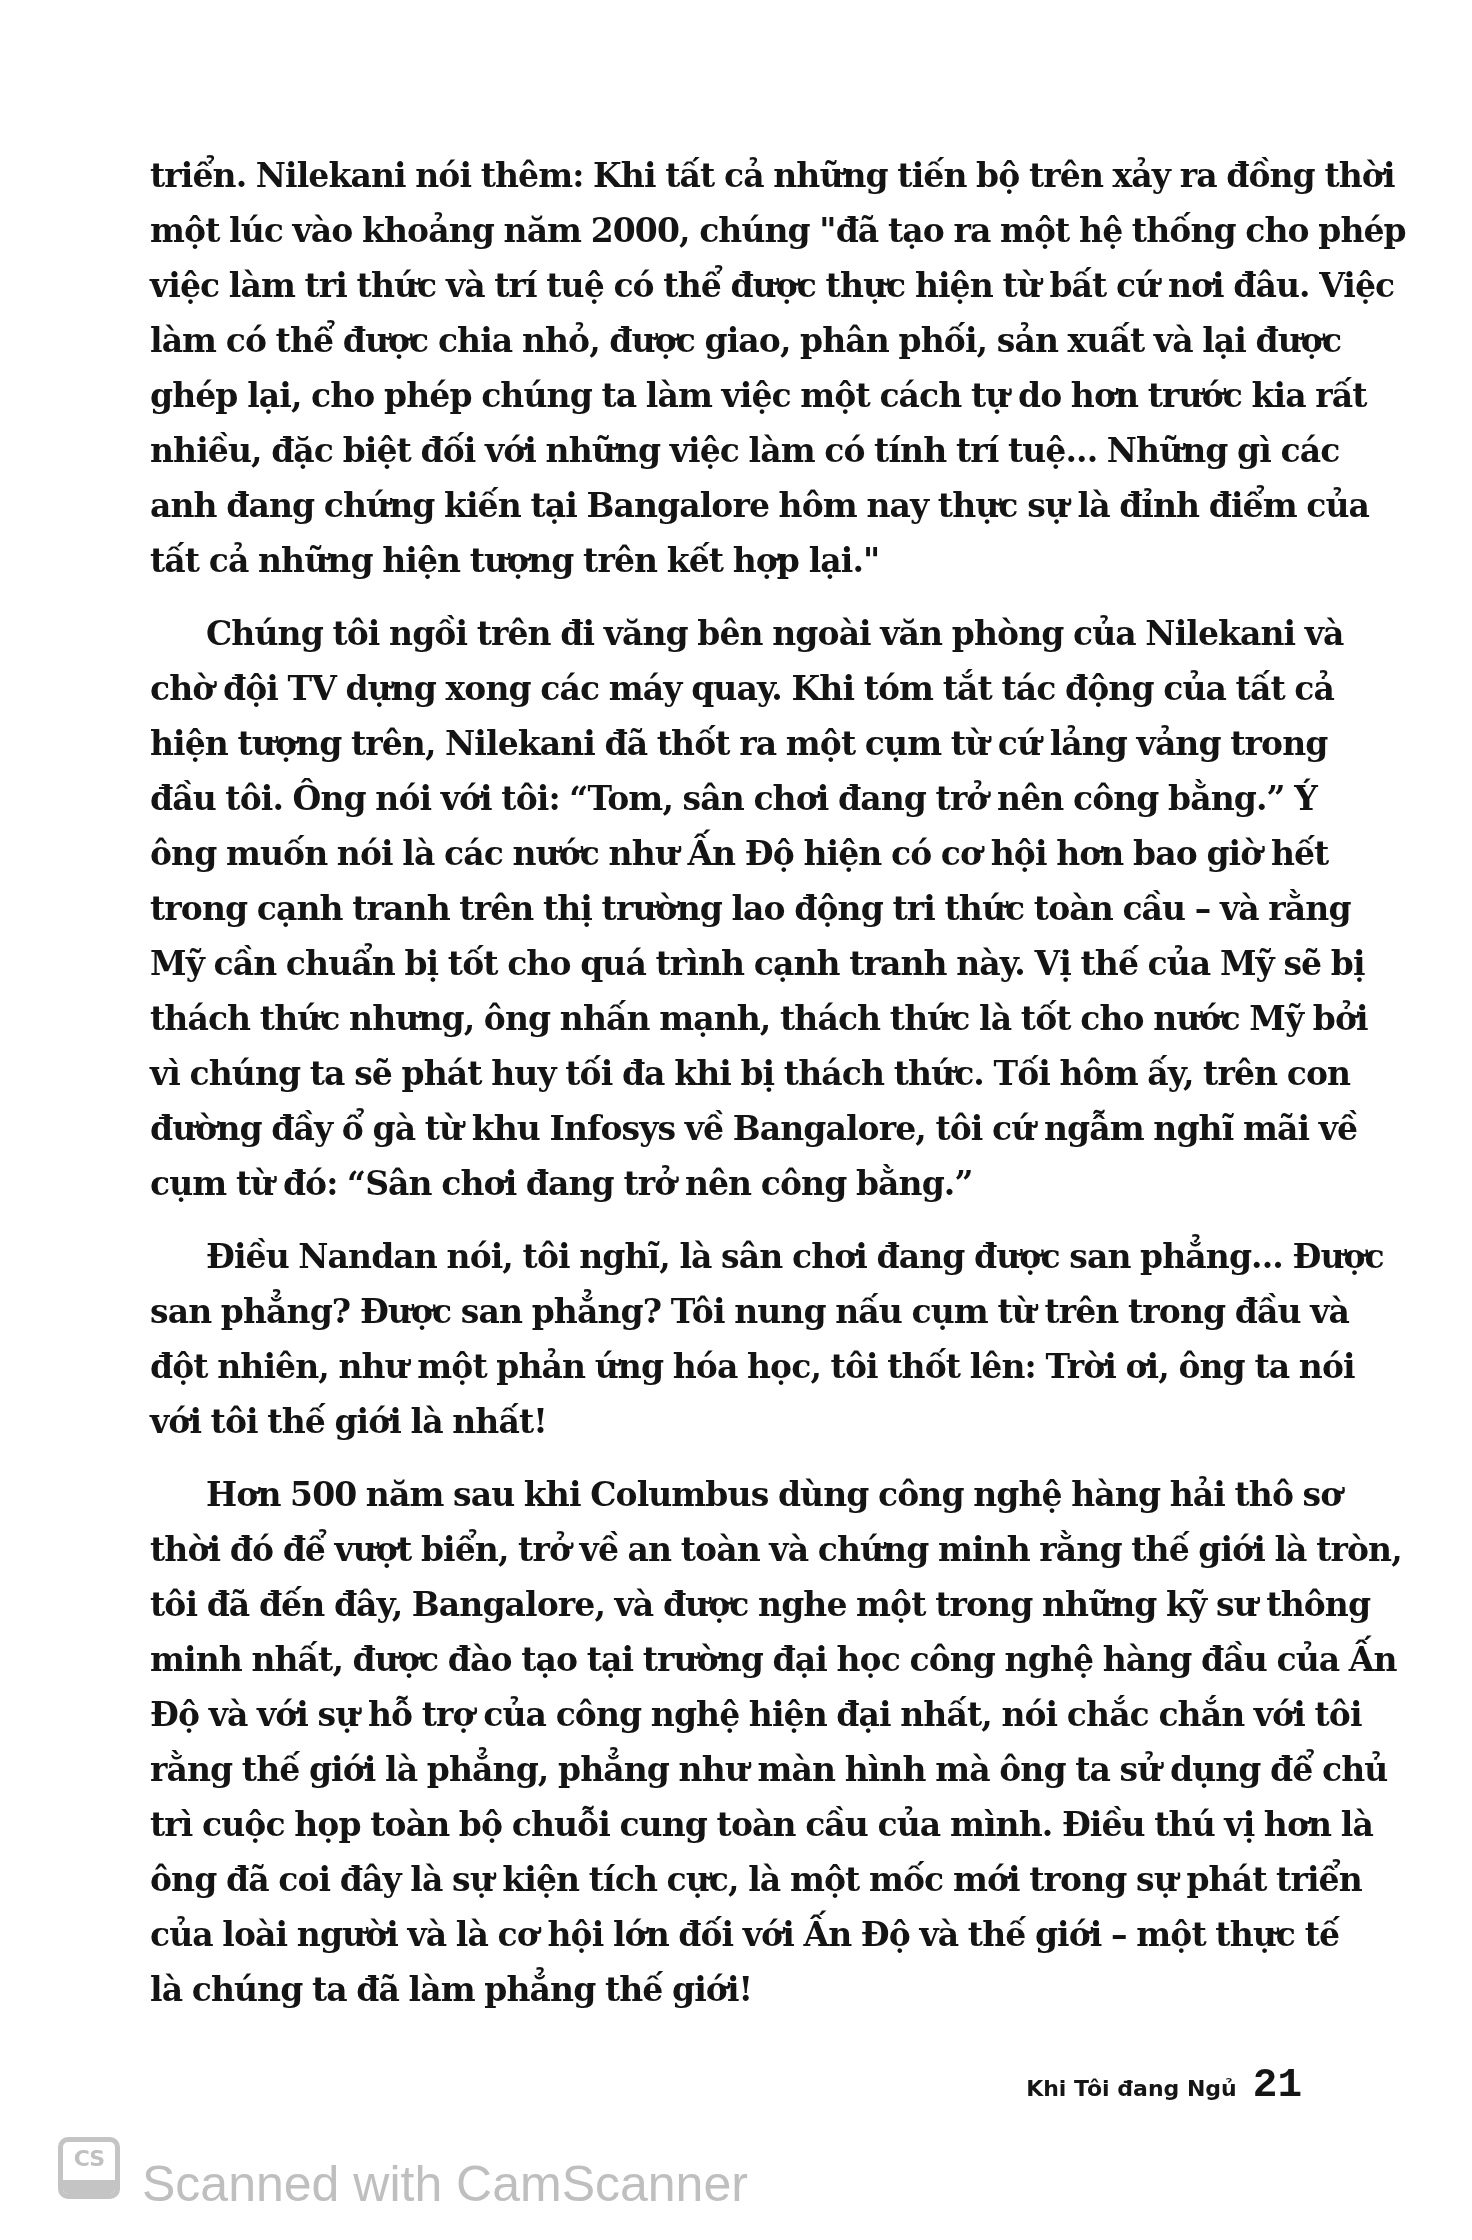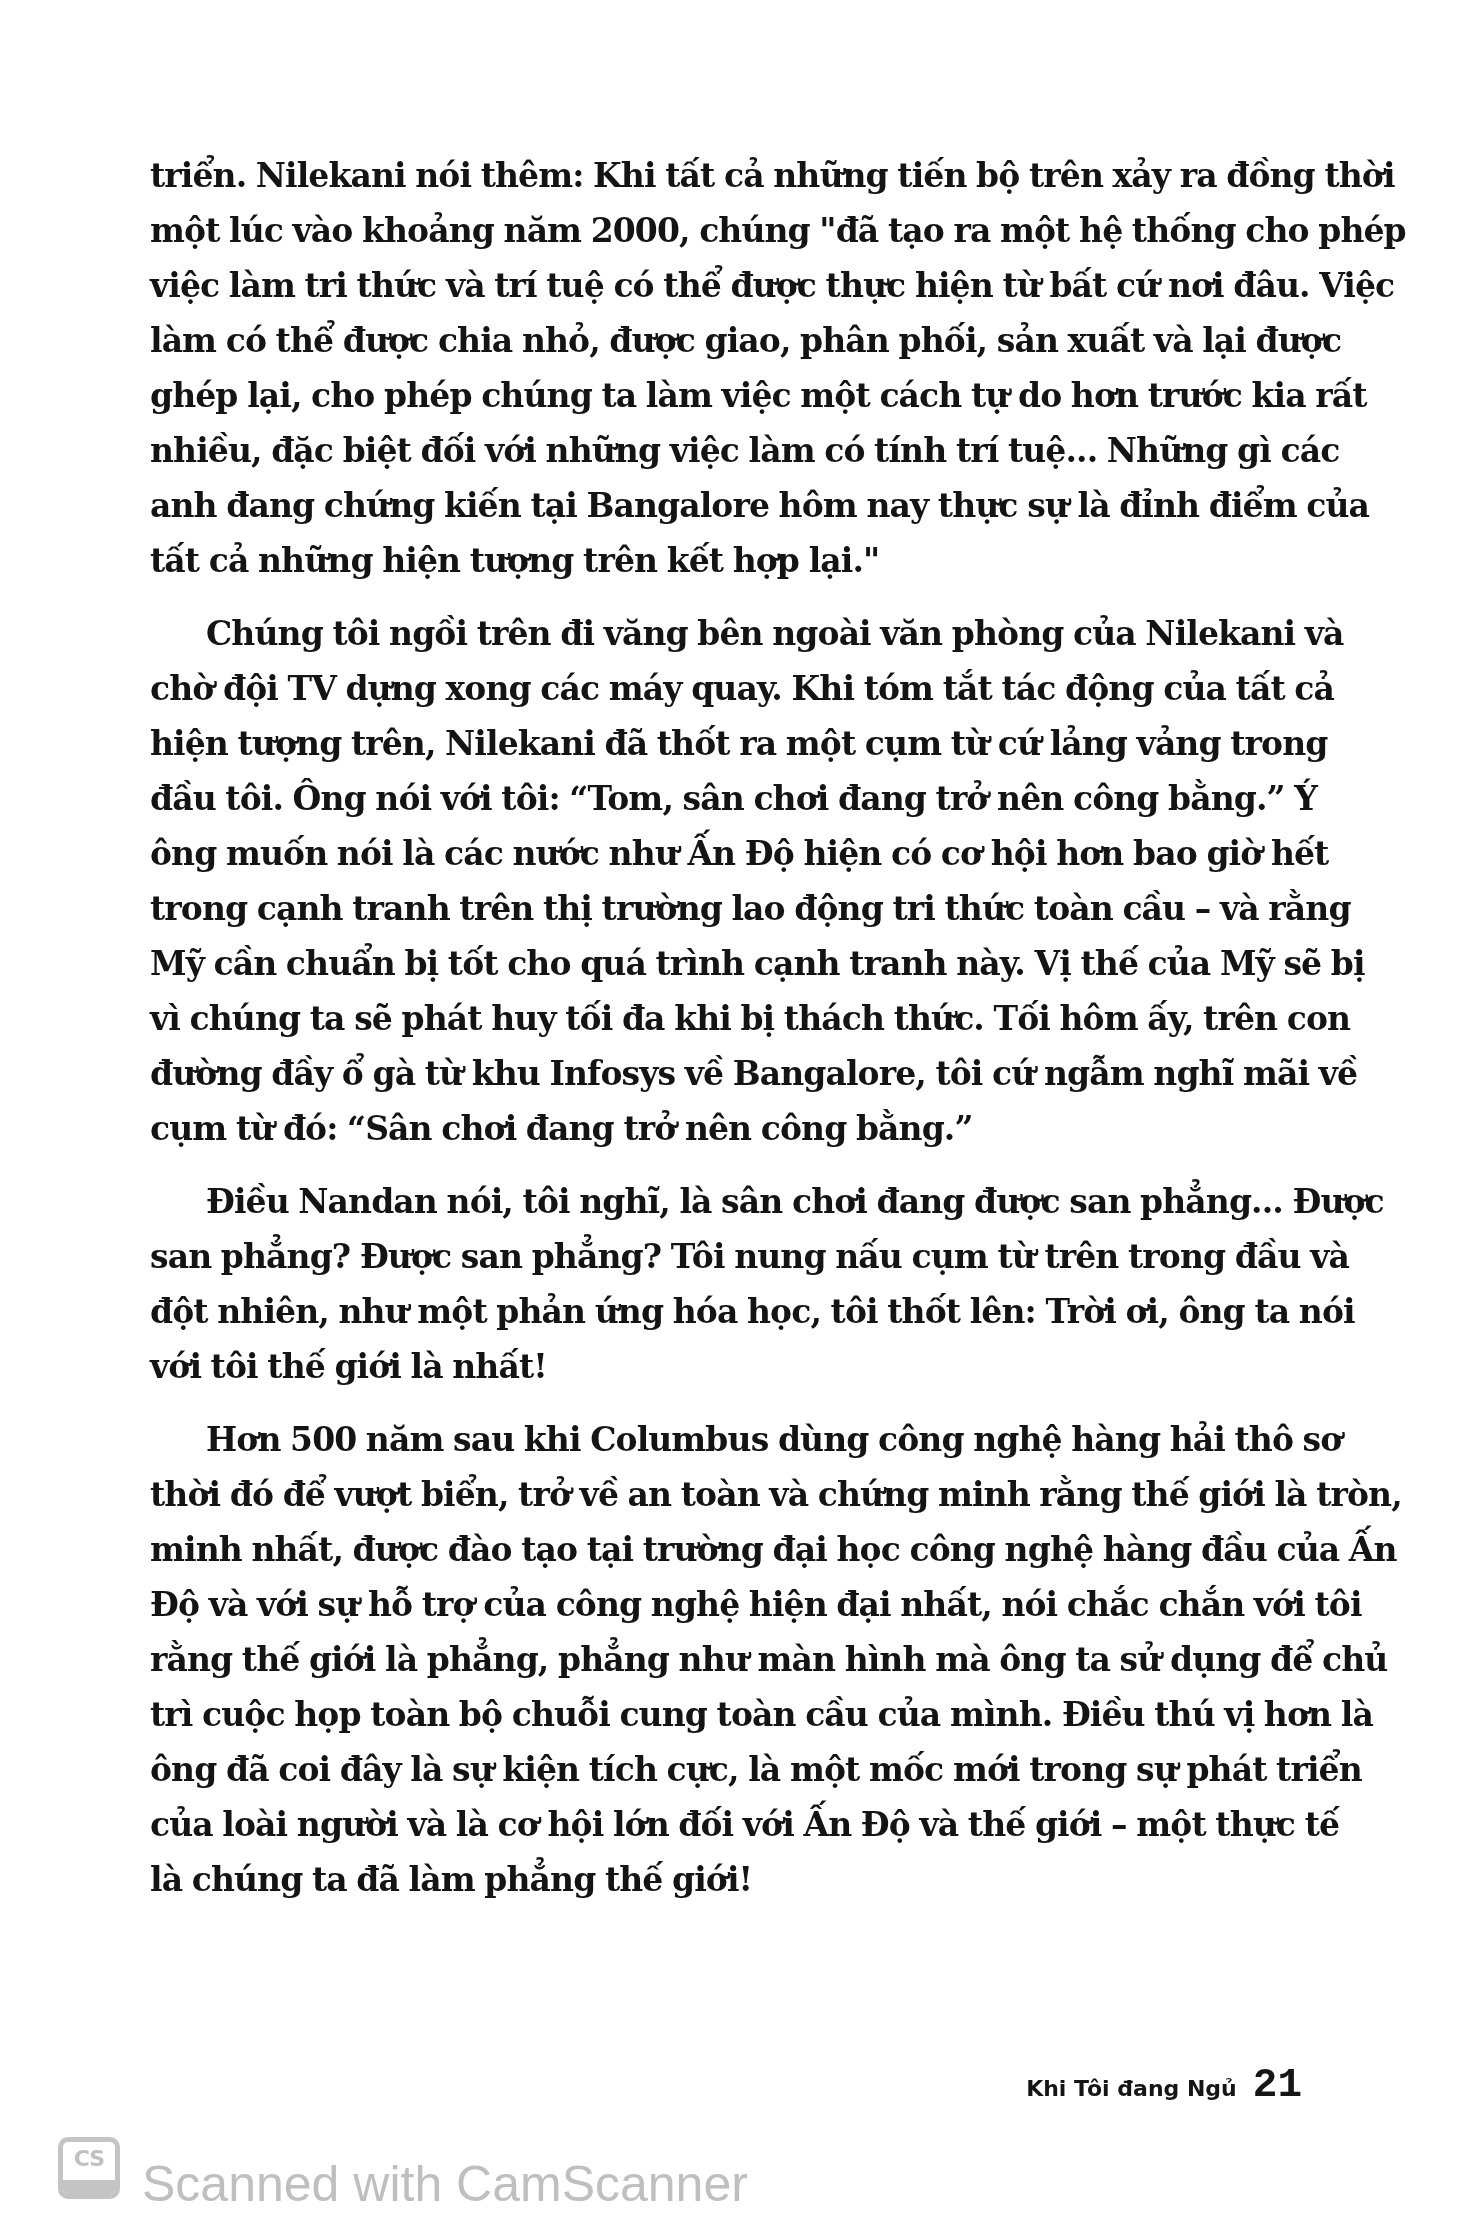--- a/index.html
+++ b/index.html
@@ -126,37 +126,39 @@
   <div class="para-gap"></div>
 
   <div class="paragraph">
     <span class="line indent">Chúng tôi ngồi trên đi văng bên ngoài văn phòng của Nilekani và</span>
     <span class="line">chờ đội TV dựng xong các máy quay. Khi tóm tắt tác động của tất cả</span>
     <span class="line">hiện tượng trên, Nilekani đã thốt ra một cụm từ cứ lảng vảng trong</span>
     <span class="line">đầu tôi. Ông nói với tôi: “Tom, sân chơi đang trở nên công bằng.” Ý</span>
     <span class="line">ông muốn nói là các nước như Ấn Độ hiện có cơ hội hơn bao giờ hết</span>
     <span class="line">trong cạnh tranh trên thị trường lao động tri thức toàn cầu – và rằng</span>
     <span class="line">Mỹ cần chuẩn bị tốt cho quá trình cạnh tranh này. Vị thế của Mỹ sẽ bị</span>
+    <span class="line">thách thức nhưng, ông nhấn mạnh, thách thức là tốt cho nước Mỹ bởi</span>
     <span class="line">vì chúng ta sẽ phát huy tối đa khi bị thách thức. Tối hôm ấy, trên con</span>
     <span class="line">đường đầy ổ gà từ khu Infosys về Bangalore, tôi cứ ngẫm nghĩ mãi về</span>
     <span class="line last">cụm từ đó: “Sân chơi đang trở nên công bằng.”</span>
   </div>
   <div class="para-gap"></div>
 
   <div class="paragraph">
     <span class="line indent">Điều Nandan nói, tôi nghĩ, là sân chơi đang được san phẳng... Được</span>
     <span class="line">san phẳng? Được san phẳng? Tôi nung nấu cụm từ trên trong đầu và</span>
     <span class="line">đột nhiên, như một phản ứng hóa học, tôi thốt lên: Trời ơi, ông ta nói</span>
     <span class="line last">với tôi thế giới là nhất!</span>
   </div>
   <div class="para-gap"></div>
 
   <div class="paragraph">
     <span class="line indent">Hơn 500 năm sau khi Columbus dùng công nghệ hàng hải thô sơ</span>
     <span class="line">thời đó để vượt biển, trở về an toàn và chứng minh rằng thế giới là tròn,</span>
+    <span class="line">tôi đã đến đây, Bangalore, và được nghe một trong những kỹ sư thông</span>
     <span class="line">minh nhất, được đào tạo tại trường đại học công nghệ hàng đầu của Ấn</span>
     <span class="line">Độ và với sự hỗ trợ của công nghệ hiện đại nhất, nói chắc chắn với tôi</span>
     <span class="line">rằng thế giới là phẳng, phẳng như màn hình mà ông ta sử dụng để chủ</span>
     <span class="line">trì cuộc họp toàn bộ chuỗi cung toàn cầu của mình. Điều thú vị hơn là</span>
     <span class="line">ông đã coi đây là sự kiện tích cực, là một mốc mới trong sự phát triển</span>
     <span class="line">của loài người và là cơ hội lớn đối với Ấn Độ và thế giới – một thực tế</span>
     <span class="line last">là chúng ta đã làm phẳng thế giới!</span>
   </div>
 </div>
 

